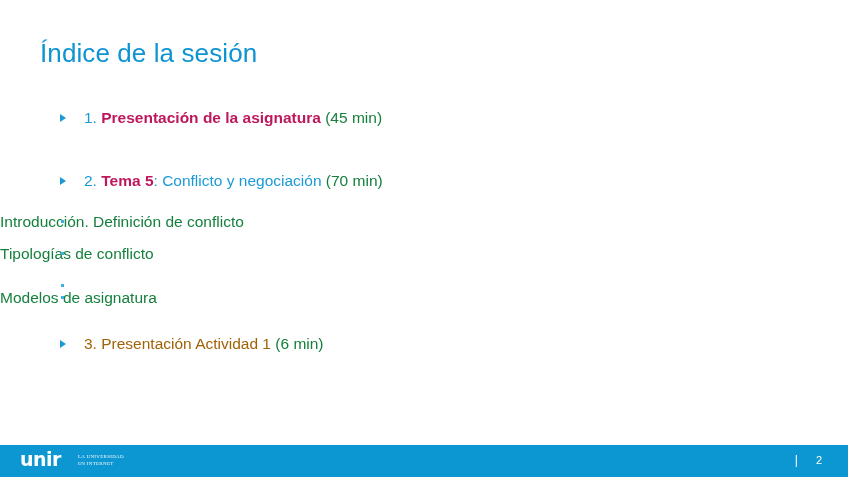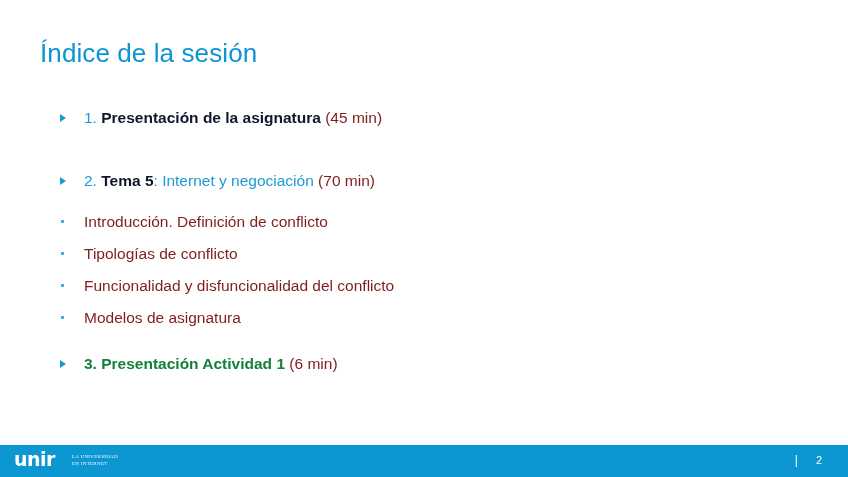--- a/index.html
+++ b/index.html
@@ -58,55 +58,54 @@
     top: 6px;
     width: 0;
     height: 0;
     border-top: 4px solid transparent;
     border-bottom: 4px solid transparent;
     border-left: 6px solid #1B9AD6;
   }
 
   
   .item.lvl2 {
-    padding-left: 84px;
     font-size: 15.5px;
     line-height: 20px;
   }
   .item.lvl2 .marker {
     position: absolute;
     left: 61px;
     top: 8px;
     width: 3px;
     height: 3px;
     background: #3FAEE0;
   }
 
   .txt-blue      { color: #1B9AD6; font-weight: 400; }
-  .txt-blue-b    { color: #0f172a; font-weight: 700; }
-  .txt-orange-b  { color: #15803d; font-weight: 700; }
-  .txt-black     { color: #7f1d1d; font-weight: 400; }
+  .txt-blue-b    { color: #be185d; font-weight: 700; }
+  .txt-orange-b  { color: #a16207; font-weight: 400; }
+  .txt-black     { color: #15803d; font-weight: 400; }
 
   .sp-1 { height: 43px; }
   .sp-2 { height: 21px; }
   .sp-3 { height: 12px; }
   .sp-4 { height: 26px; }
 
   
   .footer-bar {
     position: absolute;
     left: 0;
     bottom: 0;
     width: 848px;
     height: 32px;
     background: #0C97D2;
   }
   .logo-wrap {
     position: absolute;
-    left: 14px;
+    left: 20px;
     top: 4px;
     display: flex;
     align-items: flex-end;
     gap: 12px;
   }
   .logo-unir {
     font-family: "DejaVu Sans", sans-serif;
     font-size: 19px;
     font-weight: 700;
     color: #ffffff;
@@ -148,42 +147,41 @@
 
     <div class="item lvl1">
       <span class="marker"></span>
       <span class="txt-blue">1. </span><span class="txt-blue-b">Presentación de la asignatura</span><span class="txt-black"> (45 min)</span>
     </div>
 
     <div class="sp-1"></div>
 
     <div class="item lvl1">
       <span class="marker"></span>
-      <span class="txt-blue">2. </span><span class="txt-blue-b">Tema 5</span><span class="txt-blue">: Internet y negociación</span><span class="txt-black"> (70 min)</span>
+      <span class="txt-blue">2. </span><span class="txt-blue-b">Tema 5</span><span class="txt-blue">: Conflicto y negociación</span><span class="txt-black"> (70 min)</span>
     </div>
 
     <div class="sp-2"></div>
 
     <div class="item lvl2">
       <span class="marker"></span>
       <span class="txt-black">Introducción. Definición de conflicto</span>
     </div>
 
     <div class="sp-3"></div>
 
     <div class="item lvl2">
       <span class="marker"></span>
       <span class="txt-black">Tipologías de conflicto</span>
     </div>
 
     <div class="sp-3"></div>
 
     <div class="item lvl2">
       <span class="marker"></span>
-      <span class="txt-black">Funcionalidad y disfuncionalidad del conflicto</span>
     </div>
 
     <div class="sp-3"></div>
 
     <div class="item lvl2">
       <span class="marker"></span>
       <span class="txt-black">Modelos de asignatura</span>
     </div>
 
     <div class="sp-4"></div>

